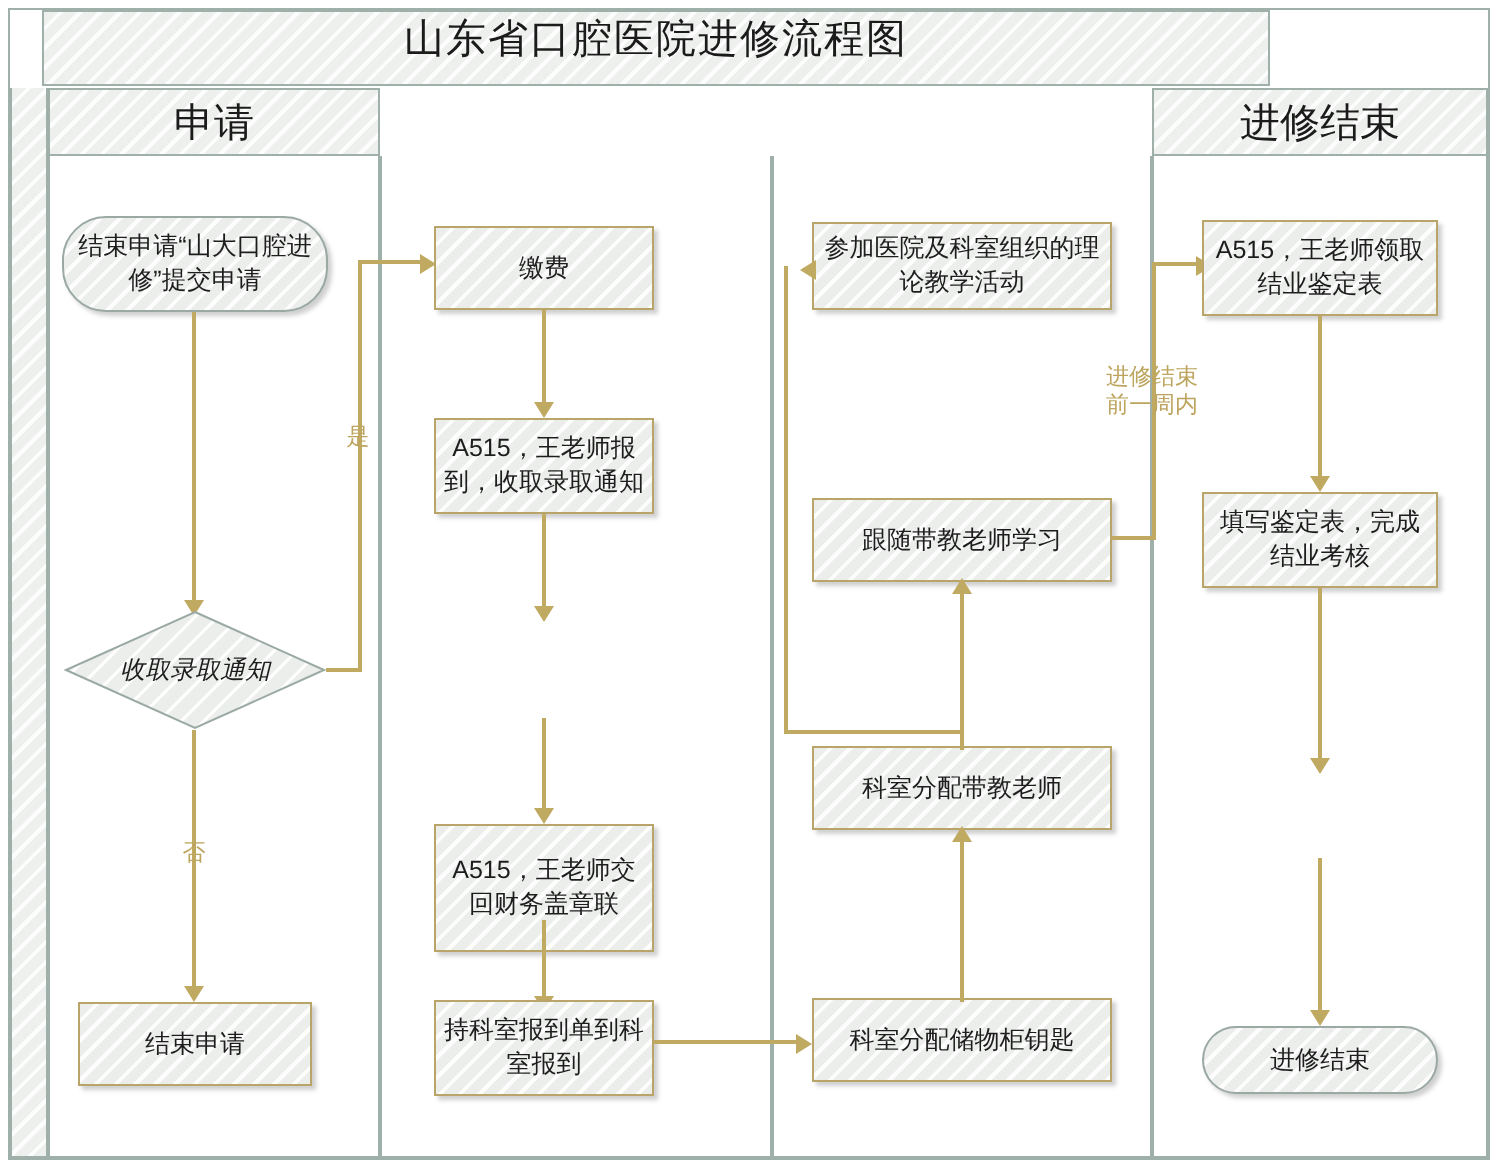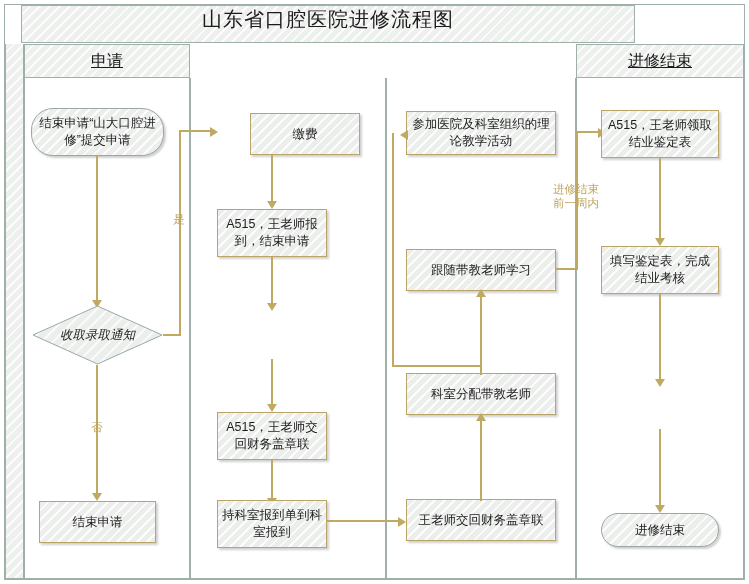--- a/index.html
+++ b/index.html
@@ -43,21 +43,21 @@
     position:absolute;left:5px;top:44px;width:19px;height:535px;
     box-sizing:border-box;border:1px solid #9fb0ab;border-top:none;
   }
 
   
   .col-head{
     position:absolute;top:44px;height:34px;
     box-sizing:border-box;
     border:1px solid #9fb0ab;
     display:flex;align-items:center;justify-content:center;
-    font-size:16px;color:#1b1b1b;text-decoration:underline;
+    font-size:20px;color:#1b1b1b;
   }
   
   .col-body{
     position:absolute;top:78px;height:501px;
     box-sizing:border-box;
     border:1px solid #9fb0ab;border-top:none;
     background:#ffffff;
   }
 
   
@@ -151,36 +151,36 @@
   <div class="node proc" style="left:39px;top:501px;width:117px;height:42px;">
     <span>结束申请</span>
   </div>
 
   <div class="ln lh" style="left:163px;top:334px;width:18px;"></div>
   <div class="ln lv" style="left:179px;top:130px;height:206px;"></div>
   <div class="ln lh" style="left:179px;top:130px;width:33px;"></div>
   <div class="arw arw-r" style="left:210px;top:127px;"></div>
   <div class="edge-label" style="left:163px;top:212px;width:32px;">是</div>
 
-  <div class="node proc" style="left:217px;top:113px;width:110px;height:42px;margin-left:33px;">
+  <div class="node proc" style="left:217px;top:113px;width:110px;height:42px;">
     <span>缴费</span>
   </div>
   <div class="ln lv" style="left:271px;top:155px;height:48px;"></div>
   <div class="arw arw-d" style="left:267px;top:201px;"></div>
 
   <div class="node proc" style="left:217px;top:209px;width:110px;height:48px;">
-    <span>A515，王老师报到，结束申请</span>
+    <span>A515，王老师报到，收取录取通知</span>
   </div>
   <div class="ln lv" style="left:271px;top:257px;height:48px;"></div>
   <div class="arw arw-d" style="left:267px;top:303px;"></div>
 
   <div class="ln lv" style="left:271px;top:359px;height:47px;"></div>
   <div class="arw arw-d" style="left:267px;top:404px;"></div>
 
-  <div class="node proc" style="left:217px;top:412px;width:110px;height:48px;">
+  <div class="node proc" style="left:217px;top:412px;width:110px;height:64px;">
     <span>A515，王老师交回财务盖章联</span>
   </div>
   <div class="ln lv" style="left:271px;top:460px;height:40px;"></div>
   <div class="arw arw-d" style="left:267px;top:498px;"></div>
 
   <div class="node proc" style="left:217px;top:500px;width:110px;height:48px;">
     <span>持科室报到单到科室报到</span>
   </div>
 
   <div class="ln lh" style="left:327px;top:520px;width:73px;"></div>
@@ -198,21 +198,21 @@
   <div class="ln lh" style="left:392px;top:365px;width:89px;"></div>
   <div class="arw arw-r" style="left:400px;top:130px;transform:rotate(180deg);"></div>
 
   <div class="node proc" style="left:406px;top:373px;width:150px;height:42px;">
     <span>科室分配带教老师</span>
   </div>
   <div class="ln lv" style="left:480px;top:291px;height:84px;"></div>
   <div class="arw arw-u" style="left:476px;top:289px;"></div>
 
   <div class="node proc" style="left:406px;top:499px;width:150px;height:42px;">
-    <span>王老师交回财务盖章联</span>
+    <span>科室分配储物柜钥匙</span>
   </div>
   <div class="ln lv" style="left:480px;top:415px;height:86px;"></div>
   <div class="arw arw-u" style="left:476px;top:413px;"></div>
 
   <div class="ln lh" style="left:556px;top:268px;width:22px;"></div>
   <div class="ln lv" style="left:576px;top:131px;height:139px;"></div>
   <div class="ln lh" style="left:576px;top:131px;width:24px;"></div>
   <div class="arw arw-r" style="left:598px;top:128px;"></div>
   <div class="edge-label" style="left:536px;top:182px;width:80px;">进修结束
 前一周内</div>

